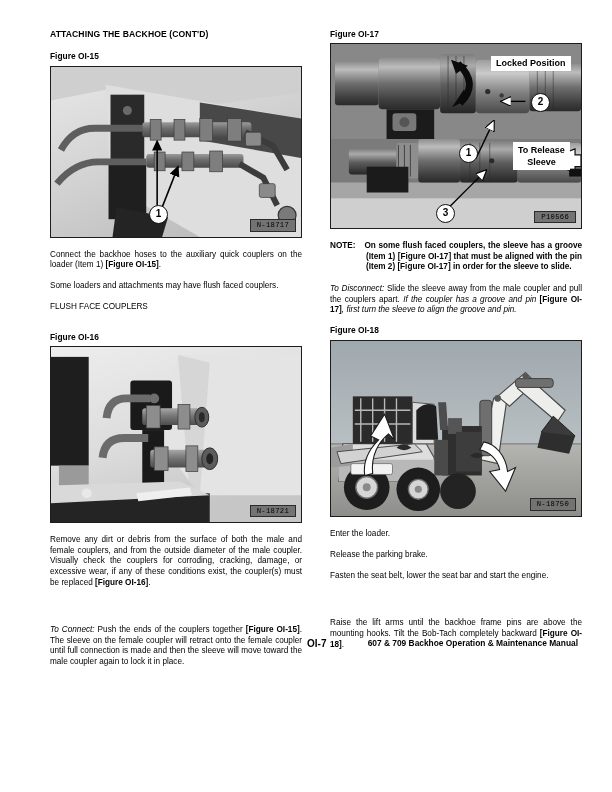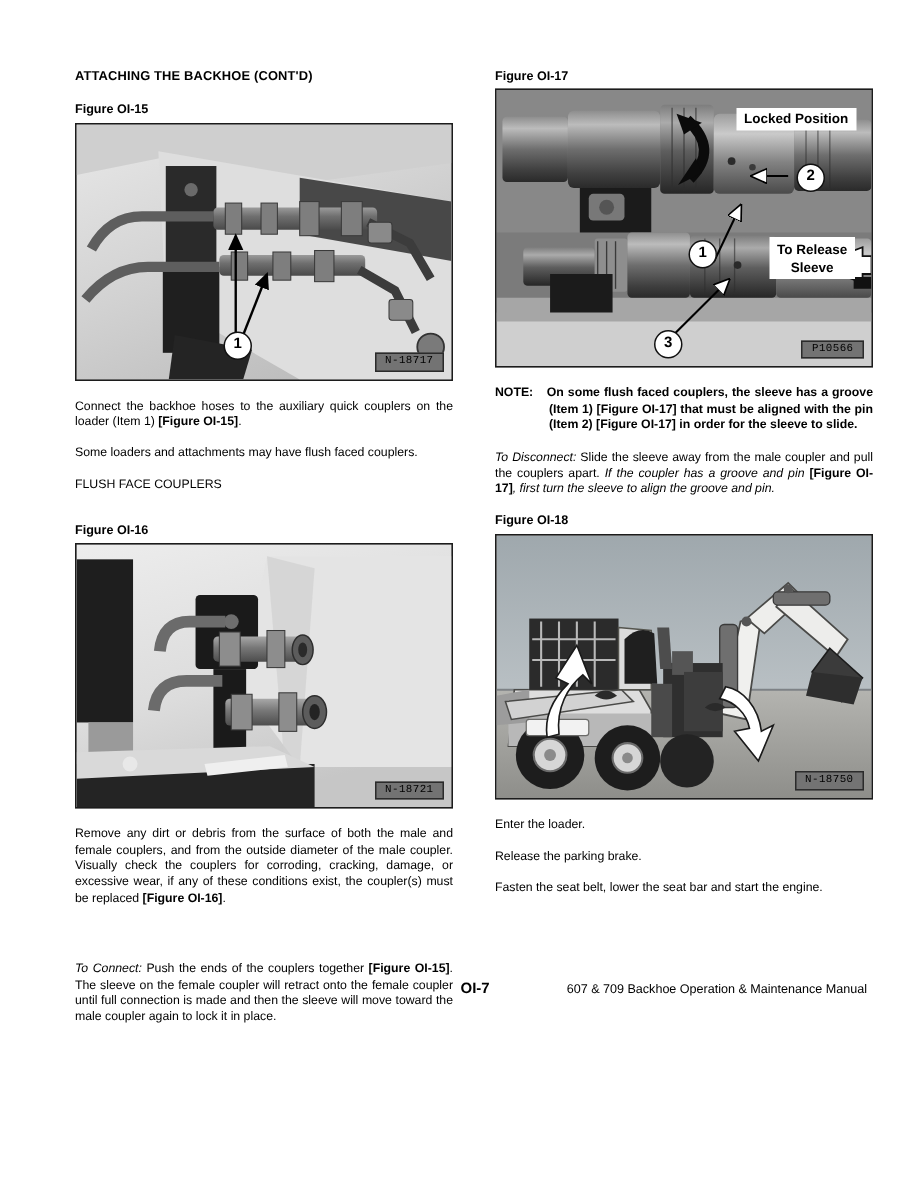--- a/index.html
+++ b/index.html
@@ -11,21 +11,21 @@
     width: 612px;
     height: 792px;
     position: relative;
     font-family: "Liberation Sans", sans-serif;
     color: #000000;
     overflow: hidden;
   }
 
   .page {
     position: absolute;
-    left: 0; top: 16px;
+    left: 0; top: 0;
     width: 612px;
     height: 676px;
   }
 
   
   .col {
     position: absolute;
     width: 252px;
   }
   .col-left  { left: 50px;  top: 30px; }
@@ -138,21 +138,21 @@
     left: 257px;
     top: 0;
     font-size: 10px;
     font-weight: bold;
   }
   .footer-title {
     position: absolute;
     right: 0;
     top: 0;
     font-size: 8.4px;
-    font-weight: normal;
+    font-weight: bold;
     white-space: nowrap;
   }
 </style>
 </head>
 <body>
 
 <div class="page">
 
   <div class="col col-left">
 
@@ -456,20 +456,23 @@
       </div>
       <div class="idtag">N-18750</div>
     </div>
 
     <p class="body plain">Enter the loader.</p>
 
     <p class="body plain">Release the parking brake.</p>
 
     <p class="body">Fasten the seat belt, lower the seat bar and start the engine.</p>
 
+    <p class="body last">
+      <span>Raise the lift arms until the backhoe frame pins are above the mounting hooks. Tilt the Bob-Tach completely backward </span><b>[Figure OI-18]</b><span>.</span>
+    </p>
   </div>
 
   <div class="footer">
     <span class="footer-page">OI-7</span>
     <span class="footer-title">607 &amp; 709 Backhoe Operation &amp; Maintenance Manual</span>
   </div>
 
 </div>
 
 </body></html>

